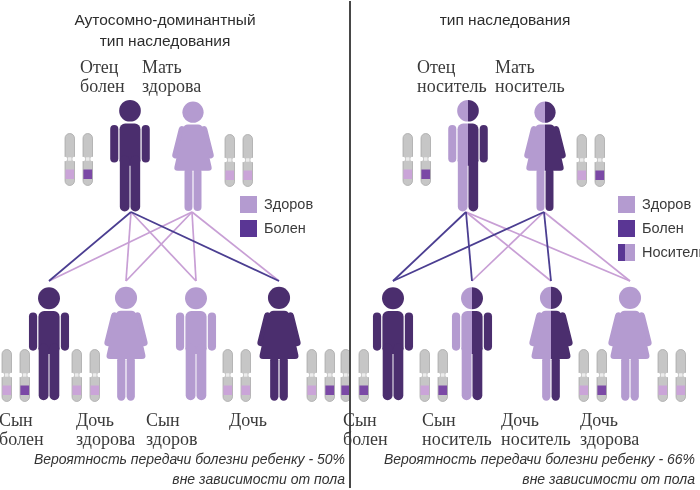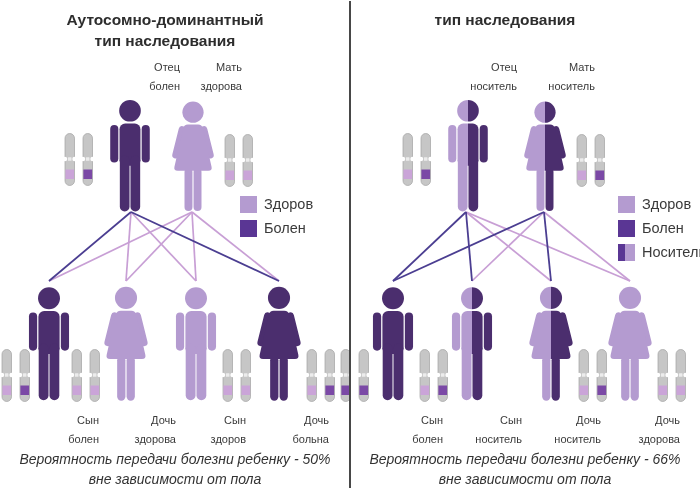--- a/index.html
+++ b/index.html
@@ -9,23 +9,23 @@
     font-family:"Liberation Sans","DejaVu Sans",sans-serif;
     color:#3a3a3a;
   }
   :root {
     --healthy:#b49bd0; --affected:#4b2e6e; --affected-legend:#5a3694;
     --allele-light:#caa4d8; --allele-dark:#7b49a6;
     --line-dark:#4b3e91; --line-light:#c89fd5;
     --divider:#484848; --text:#3a3a3a; --title:#2d2d2d;
   }
   .abs { position:absolute; }
-  .title { font-weight:bold; font-size:15.5px; line-height:21px; text-align:center; color:var(--title); }
-  .plabel, .clabel { font-size:11px; line-height:19px; text-align:right; color:var(--text); }
-  .footer { font-style:italic; font-size:14px; line-height:20px; text-align:center; color:#333; }
+  .title { font-weight:normal; font-size:15.5px; line-height:21px; text-align:center; color:var(--title); }
+  .plabel, .clabel { font-size:18px; line-height:19px; text-align:left; color:var(--text);font-family:Liberation Serif, serif; }
+  .footer { font-style:italic; font-size:14px; line-height:20px; text-align:right; color:#333; }
   .legend-row { display:flex; align-items:center; gap:7px; font-size:14.5px; color:var(--text); height:18px; }
   .sw { width:17px; height:17px; flex:0 0 17px; }
   .divider { position:absolute; left:349px; top:1px; width:2px; height:487px; background:var(--divider); }
   svg.scene { position:absolute; left:0; top:0; }
 </style>
 </head>
 <body>
 
 <svg class="scene" width="700" height="490" viewBox="0 0 700 490">
   <defs>
@@ -153,21 +153,20 @@
 <div class="abs clabel" style="left:76px;top:411px;width:100px">
   <div>Дочь</div>
   <div>здорова</div>
 </div>
 <div class="abs clabel" style="left:146px;top:411px;width:100px">
   <div>Сын</div>
   <div>здоров</div>
 </div>
 <div class="abs clabel" style="left:229px;top:411px;width:100px">
   <div>Дочь</div>
-  <div>больна</div>
 </div>
 
 <div class="abs footer" style="left:5px;top:449px;width:340px">
   <div>Вероятность передачи болезни ребенку - 50%</div>
   <div>вне зависимости от пола</div>
 </div>
 
 <div class="abs title" style="left:355px;top:9px;width:300px">
   <div>тип наследования</div>
 </div>

